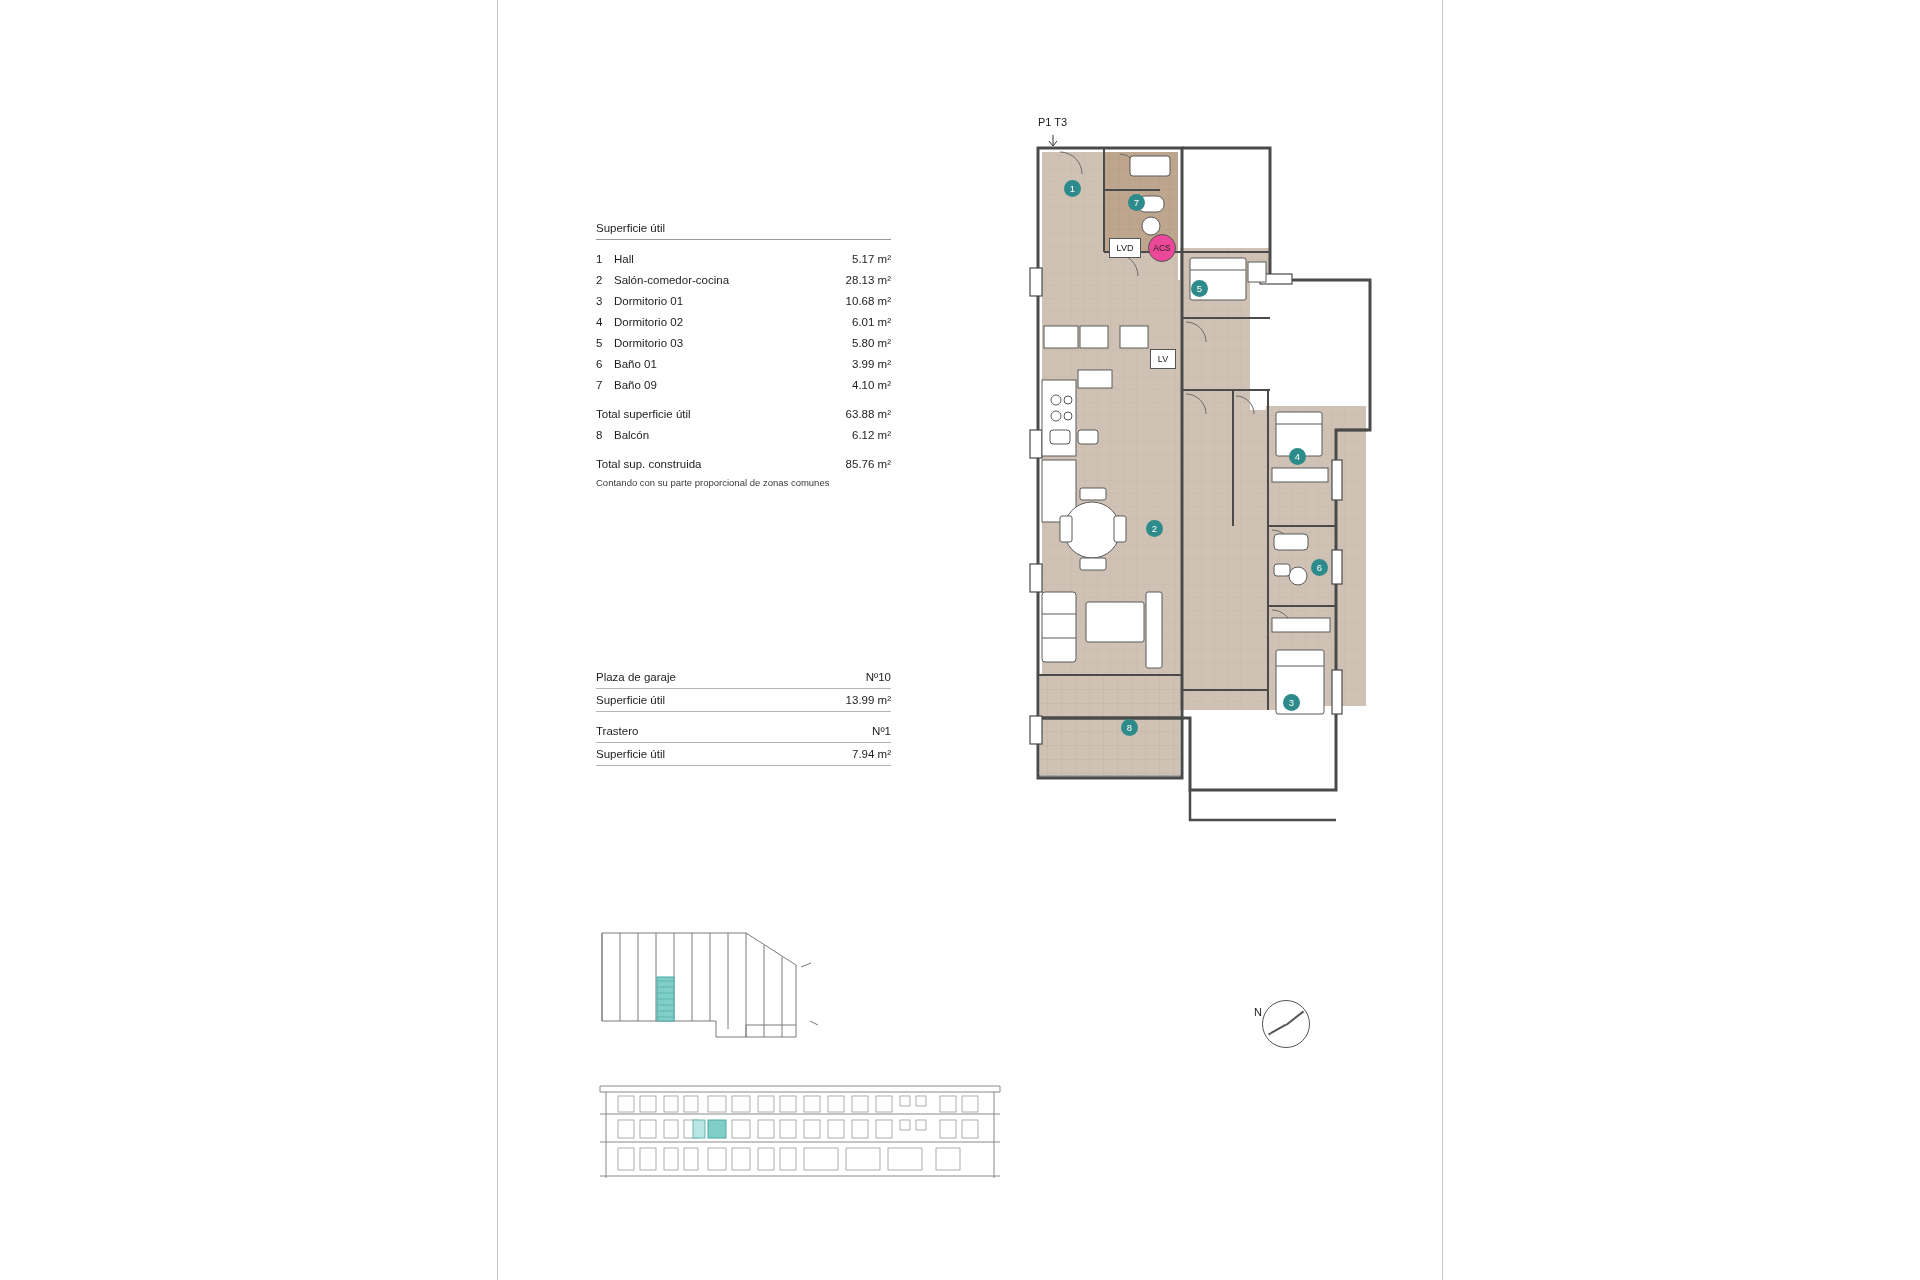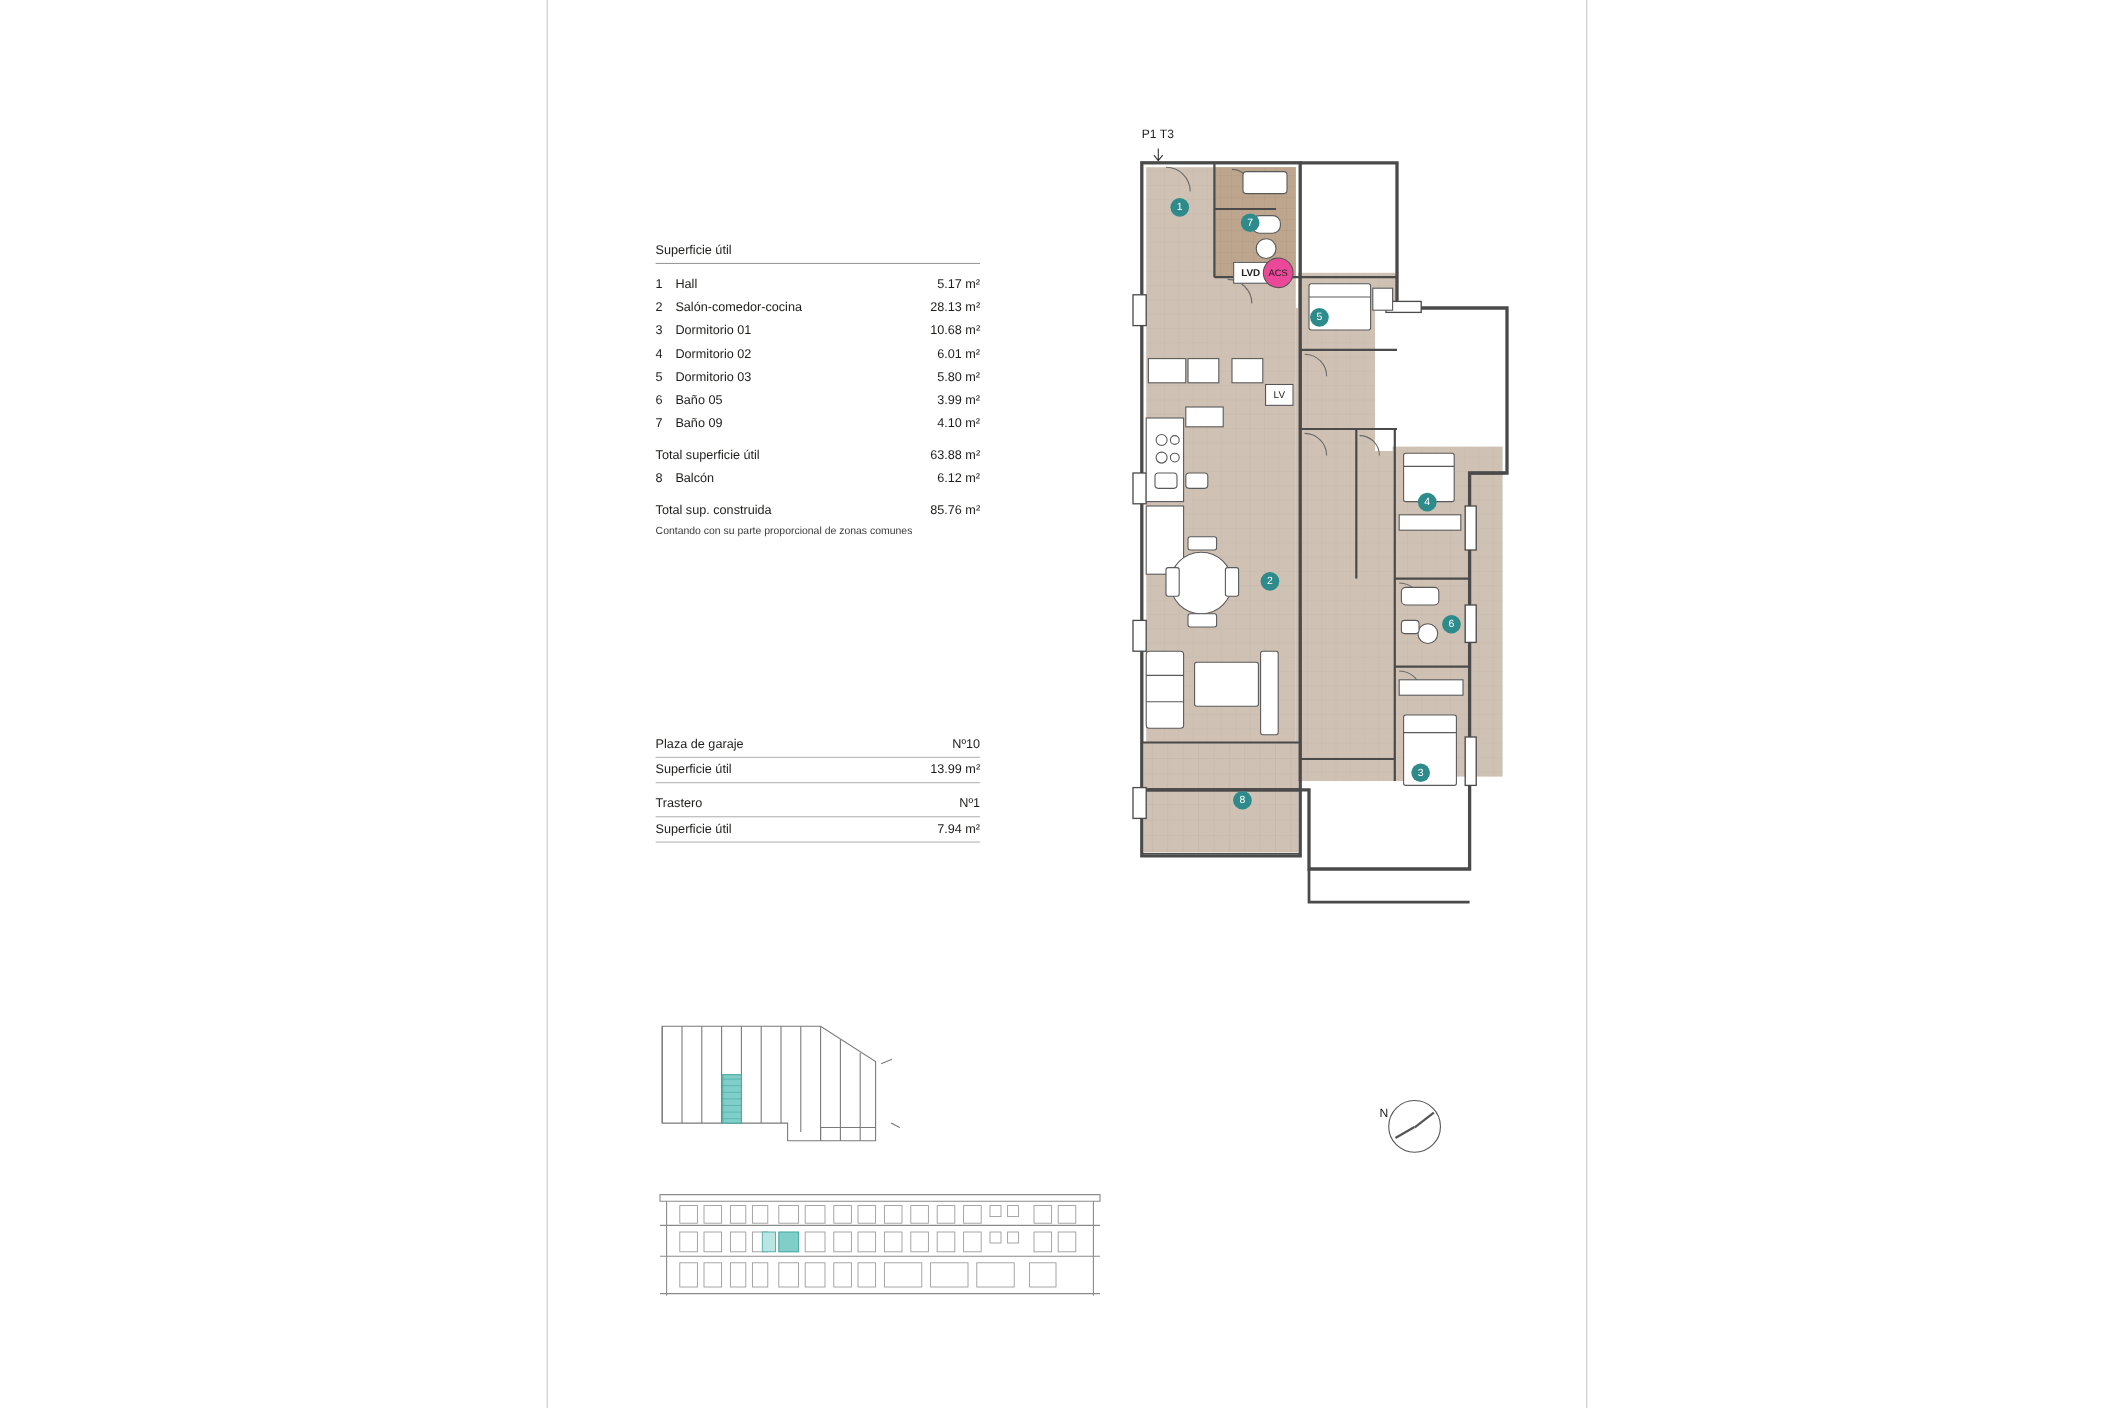--- a/index.html
+++ b/index.html
@@ -81,21 +81,21 @@
       <span class="nm">Dormitorio 02</span>
       <span class="val">6.01 m²</span>
     </div>
     <div class="row">
       <span class="idx">5</span>
       <span class="nm">Dormitorio 03</span>
       <span class="val">5.80 m²</span>
     </div>
     <div class="row">
       <span class="idx">6</span>
-      <span class="nm">Baño 05</span>
+      <span class="nm">Baño 01</span>
       <span class="val">3.99 m²</span>
     </div>
     <div class="row">
       <span class="idx">7</span>
       <span class="nm">Baño 09</span>
       <span class="val">4.10 m²</span>
     </div>
 
     <div class="spacer8"></div>
     <div class="row">
@@ -294,21 +294,21 @@
 
     <div class="marker" style="left:44px;top:50px;">1</div>
     <div class="marker" style="left:108px;top:64px;">7</div>
     <div class="marker" style="left:171px;top:150px;">5</div>
     <div class="marker" style="left:269px;top:318px;">4</div>
     <div class="marker" style="left:126px;top:390px;">2</div>
     <div class="marker" style="left:291px;top:429px;">6</div>
     <div class="marker" style="left:263px;top:564px;">3</div>
     <div class="marker" style="left:101px;top:589px;">8</div>
 
-    <div class="lbl-box" style="left:101px;top:108px;width:30px;height:18px;font-weight:bold;">LVD</div>
+    <div class="lbl-box" style="left:89px;top:108px;width:30px;height:18px;">LVD</div>
     <div class="lbl-circ" style="left:128px;top:104px;width:26px;height:26px;">ACS</div>
     <div class="lbl-box" style="left:130px;top:219px;width:24px;height:18px;">LV</div>
   </div>
 
   <div class="n-label">N</div>
   <div class="compass">
     <div class="needle"></div>
     <div class="needle2"></div>
   </div>
 

